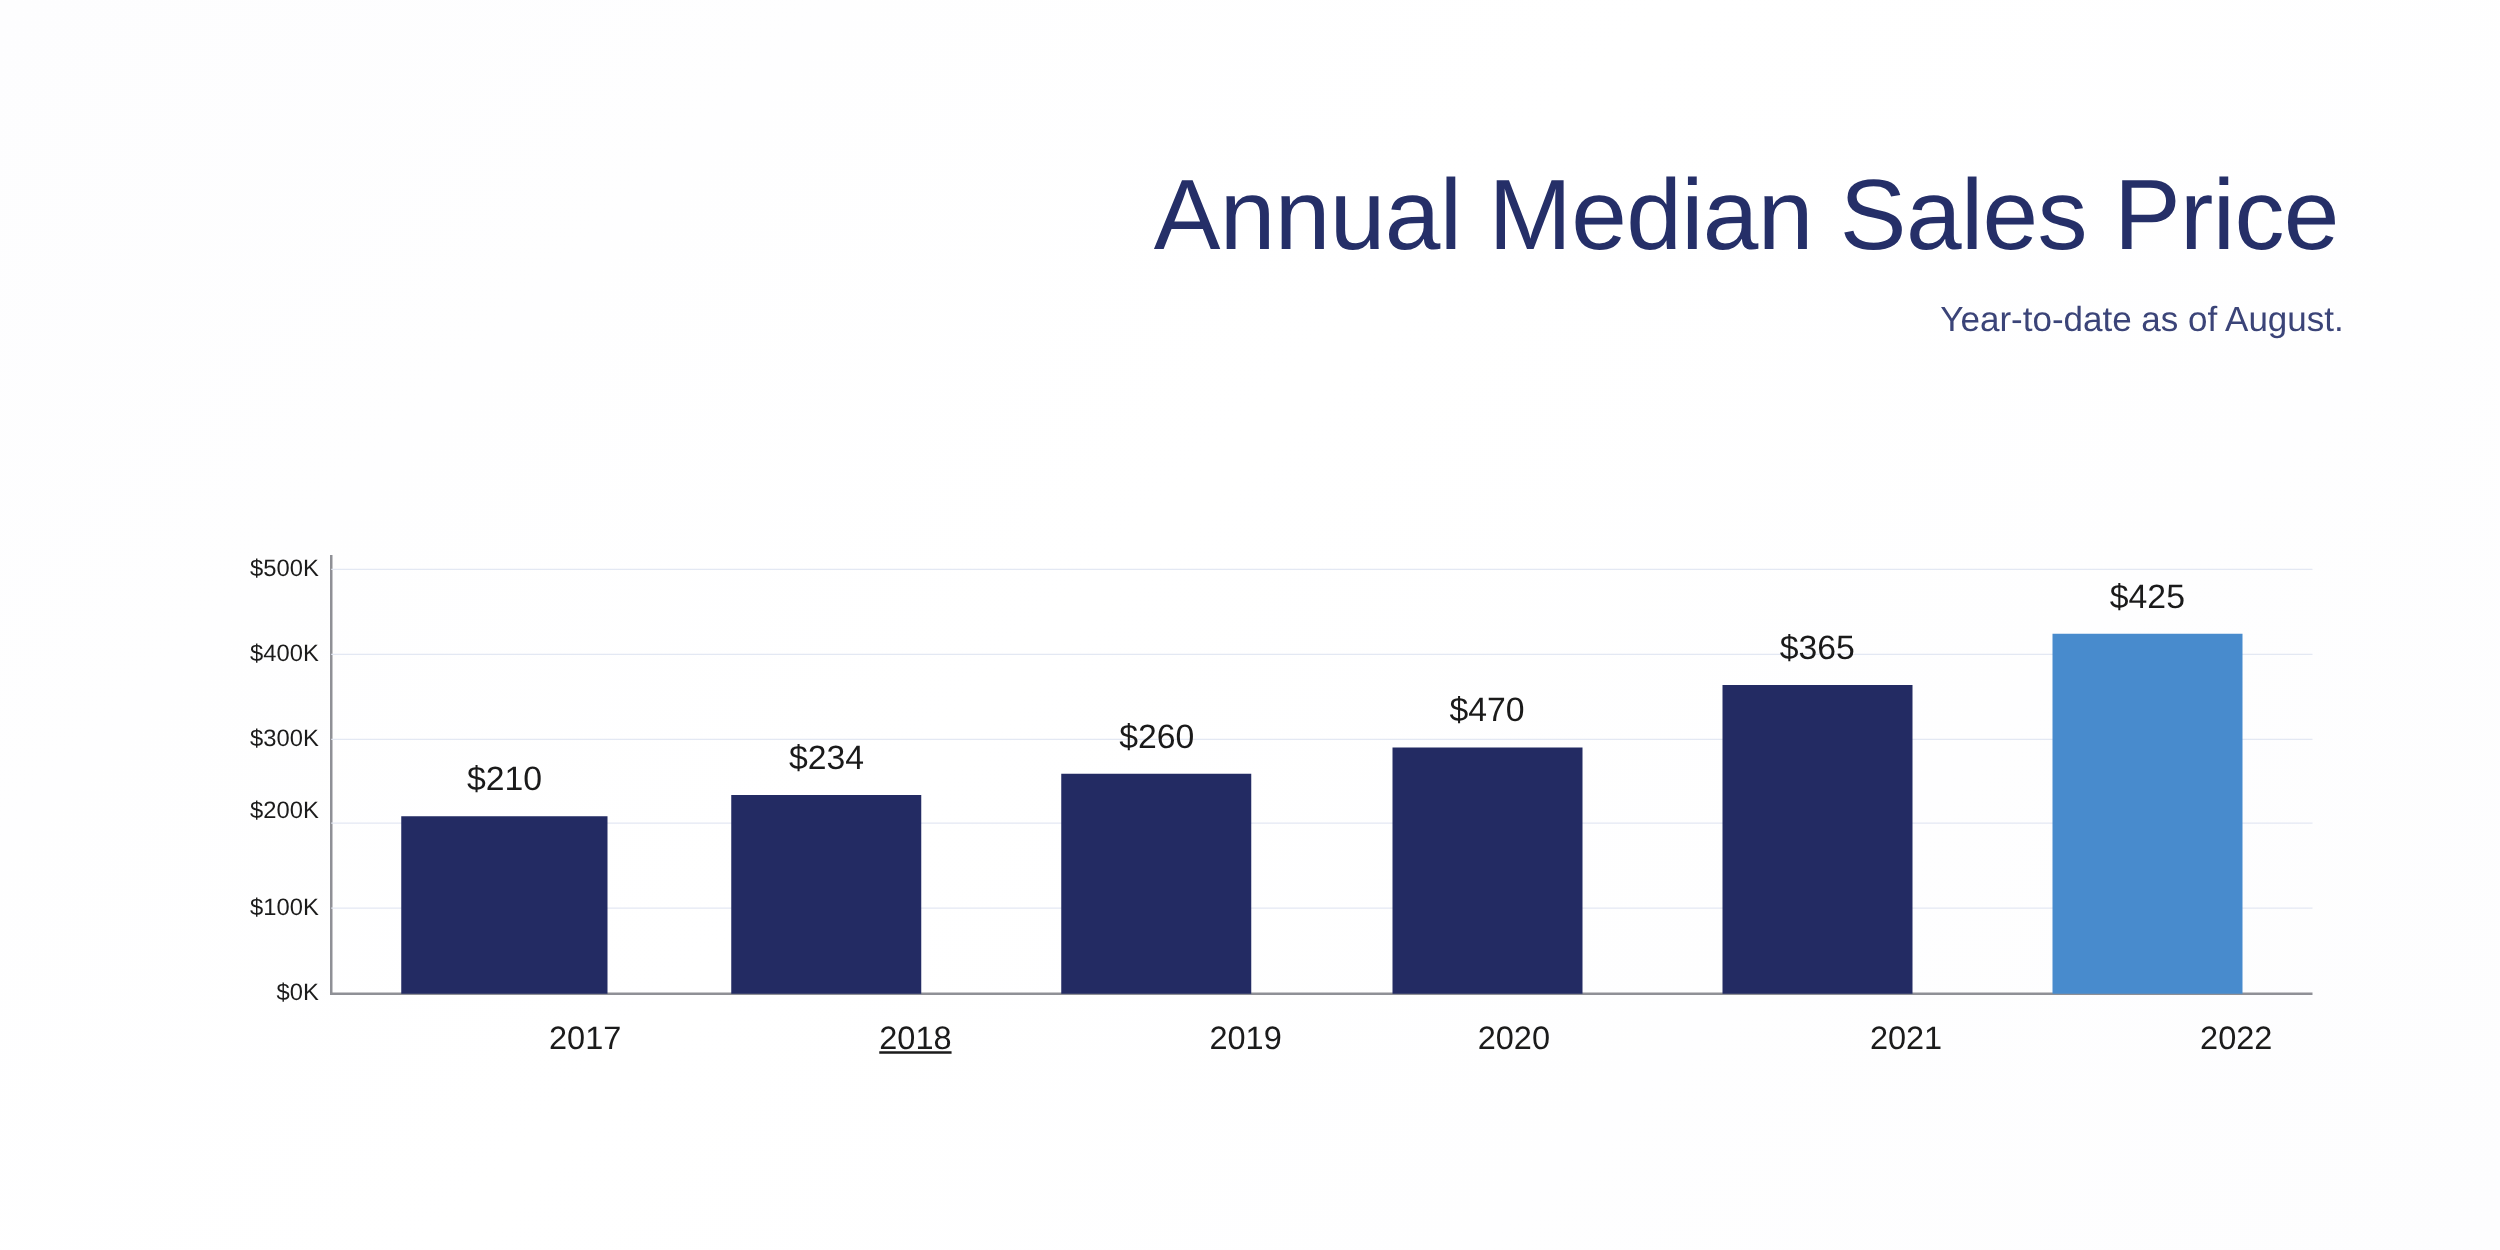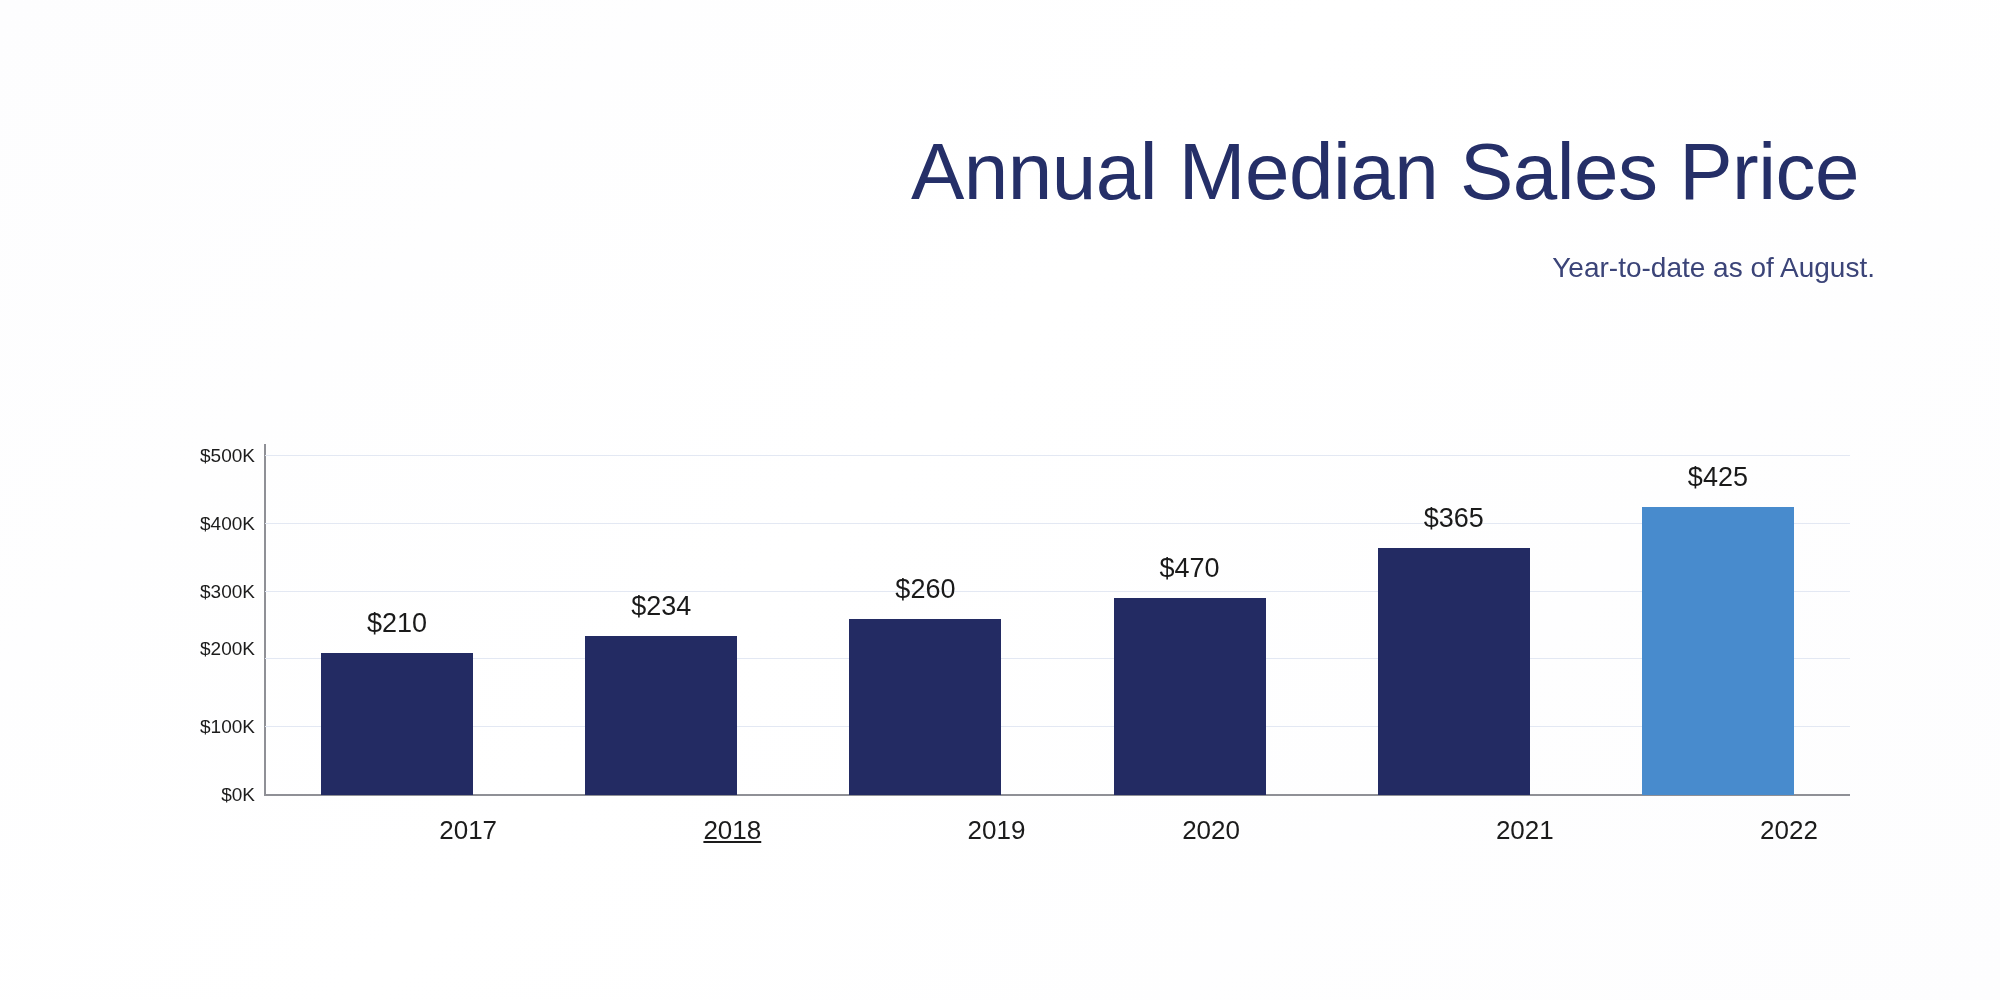--- a/index.html
+++ b/index.html
@@ -19,21 +19,21 @@
   
   #header {
     position: absolute;
     left: 0;
     top: 0;
     width: 1875px;
     text-align: right;
   }
   #chart-title {
     margin: 0;
-    padding: 16px;
+    padding: 4px;
     font-family: "Liberation Sans", sans-serif;
     font-size: 80px;
     line-height: 1;
     font-weight: 400;
     letter-spacing: -0.5px;
     color: #252f68;
     padding-top: 132px;
   }
   #chart-subtitle {
     margin: 0;
@@ -143,21 +143,21 @@
     <div id="x-axis-line"></div>
     <div id="plot-area">
       <div id="gridlines">
           <div class="gridline" style="bottom: 67.8px; background: rgb(227, 232, 243);"></div>
           <div class="gridline" style="bottom: 135.6px; background: rgb(227, 232, 243);"></div>
           <div class="gridline" style="bottom: 203.4px; background: rgb(227, 232, 243);"></div>
           <div class="gridline" style="bottom: 271.2px; background: rgb(227, 232, 243);"></div>
           <div class="gridline" style="bottom: 339px; background: rgb(227, 232, 243);"></div>
         </div>
       <div id="bars">
-          <div class="bar" style="left: 56.0833px; width: 152px; height: 142.38px;">
+          <div class="bar" style="left: 56.0833px; width: 152px; height: 142.38px; padding-left: 13px;">
             <div class="bar-rect" style="height: 142.38px; background: rgb(35, 43, 99);"></div>
             <div class="bar-value" style="bottom: 156.38px;">$210</div>
           </div>
           <div class="bar" style="left: 320.25px; width: 152px; height: 158.652px;">
             <div class="bar-rect" style="height: 158.652px; background: rgb(35, 43, 99);"></div>
             <div class="bar-value" style="bottom: 172.652px;">$234</div>
           </div>
           <div class="bar" style="left: 584.417px; width: 152px; height: 176.28px;">
             <div class="bar-rect" style="height: 176.28px; background: rgb(35, 43, 99);"></div>
             <div class="bar-value" style="bottom: 190.28px;">$260</div>

